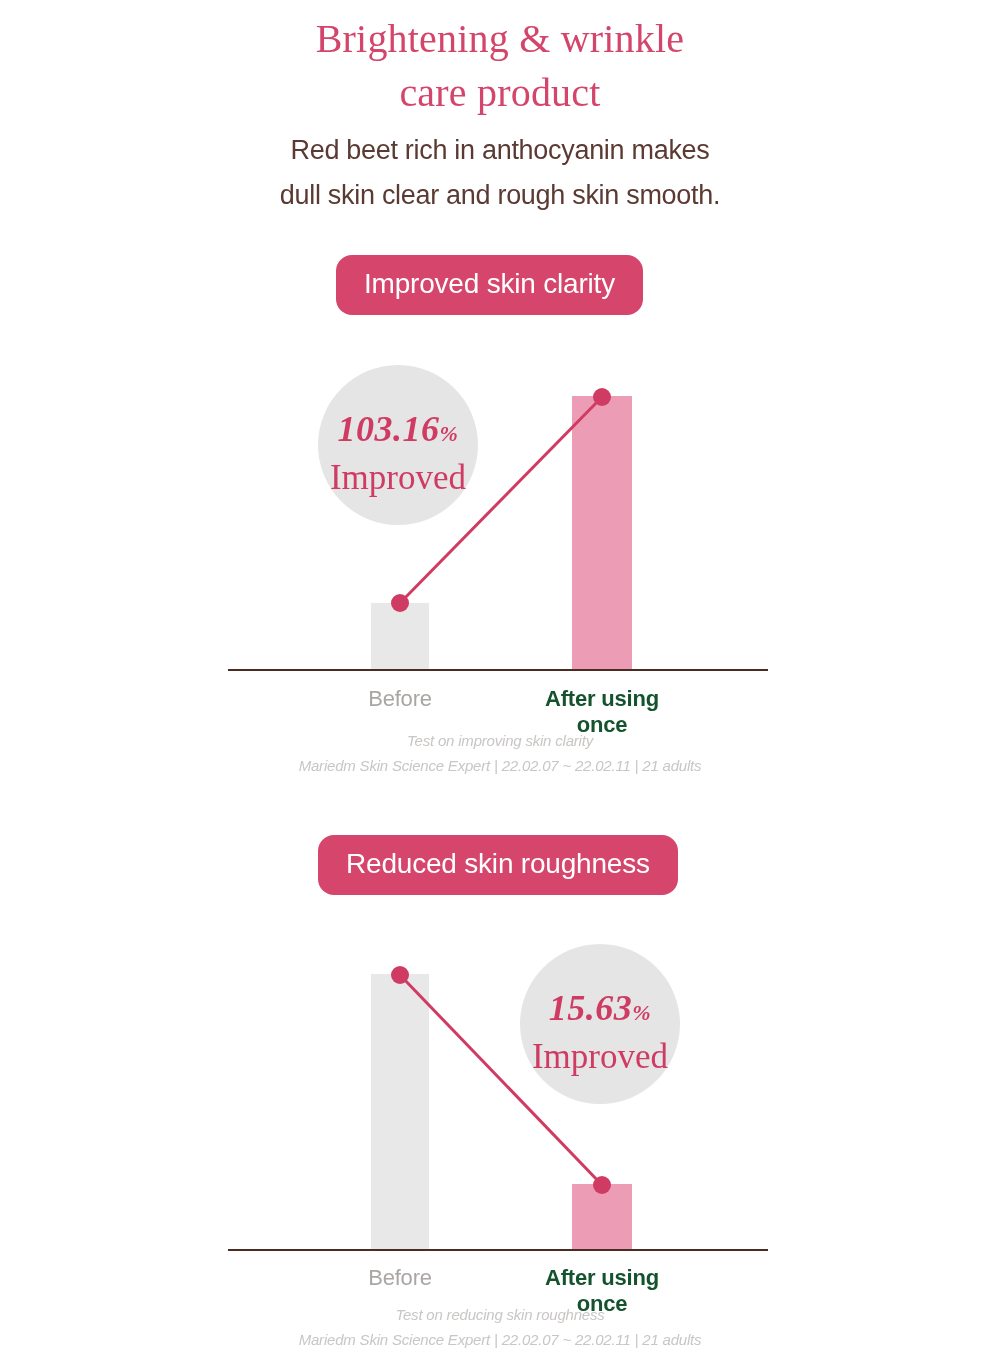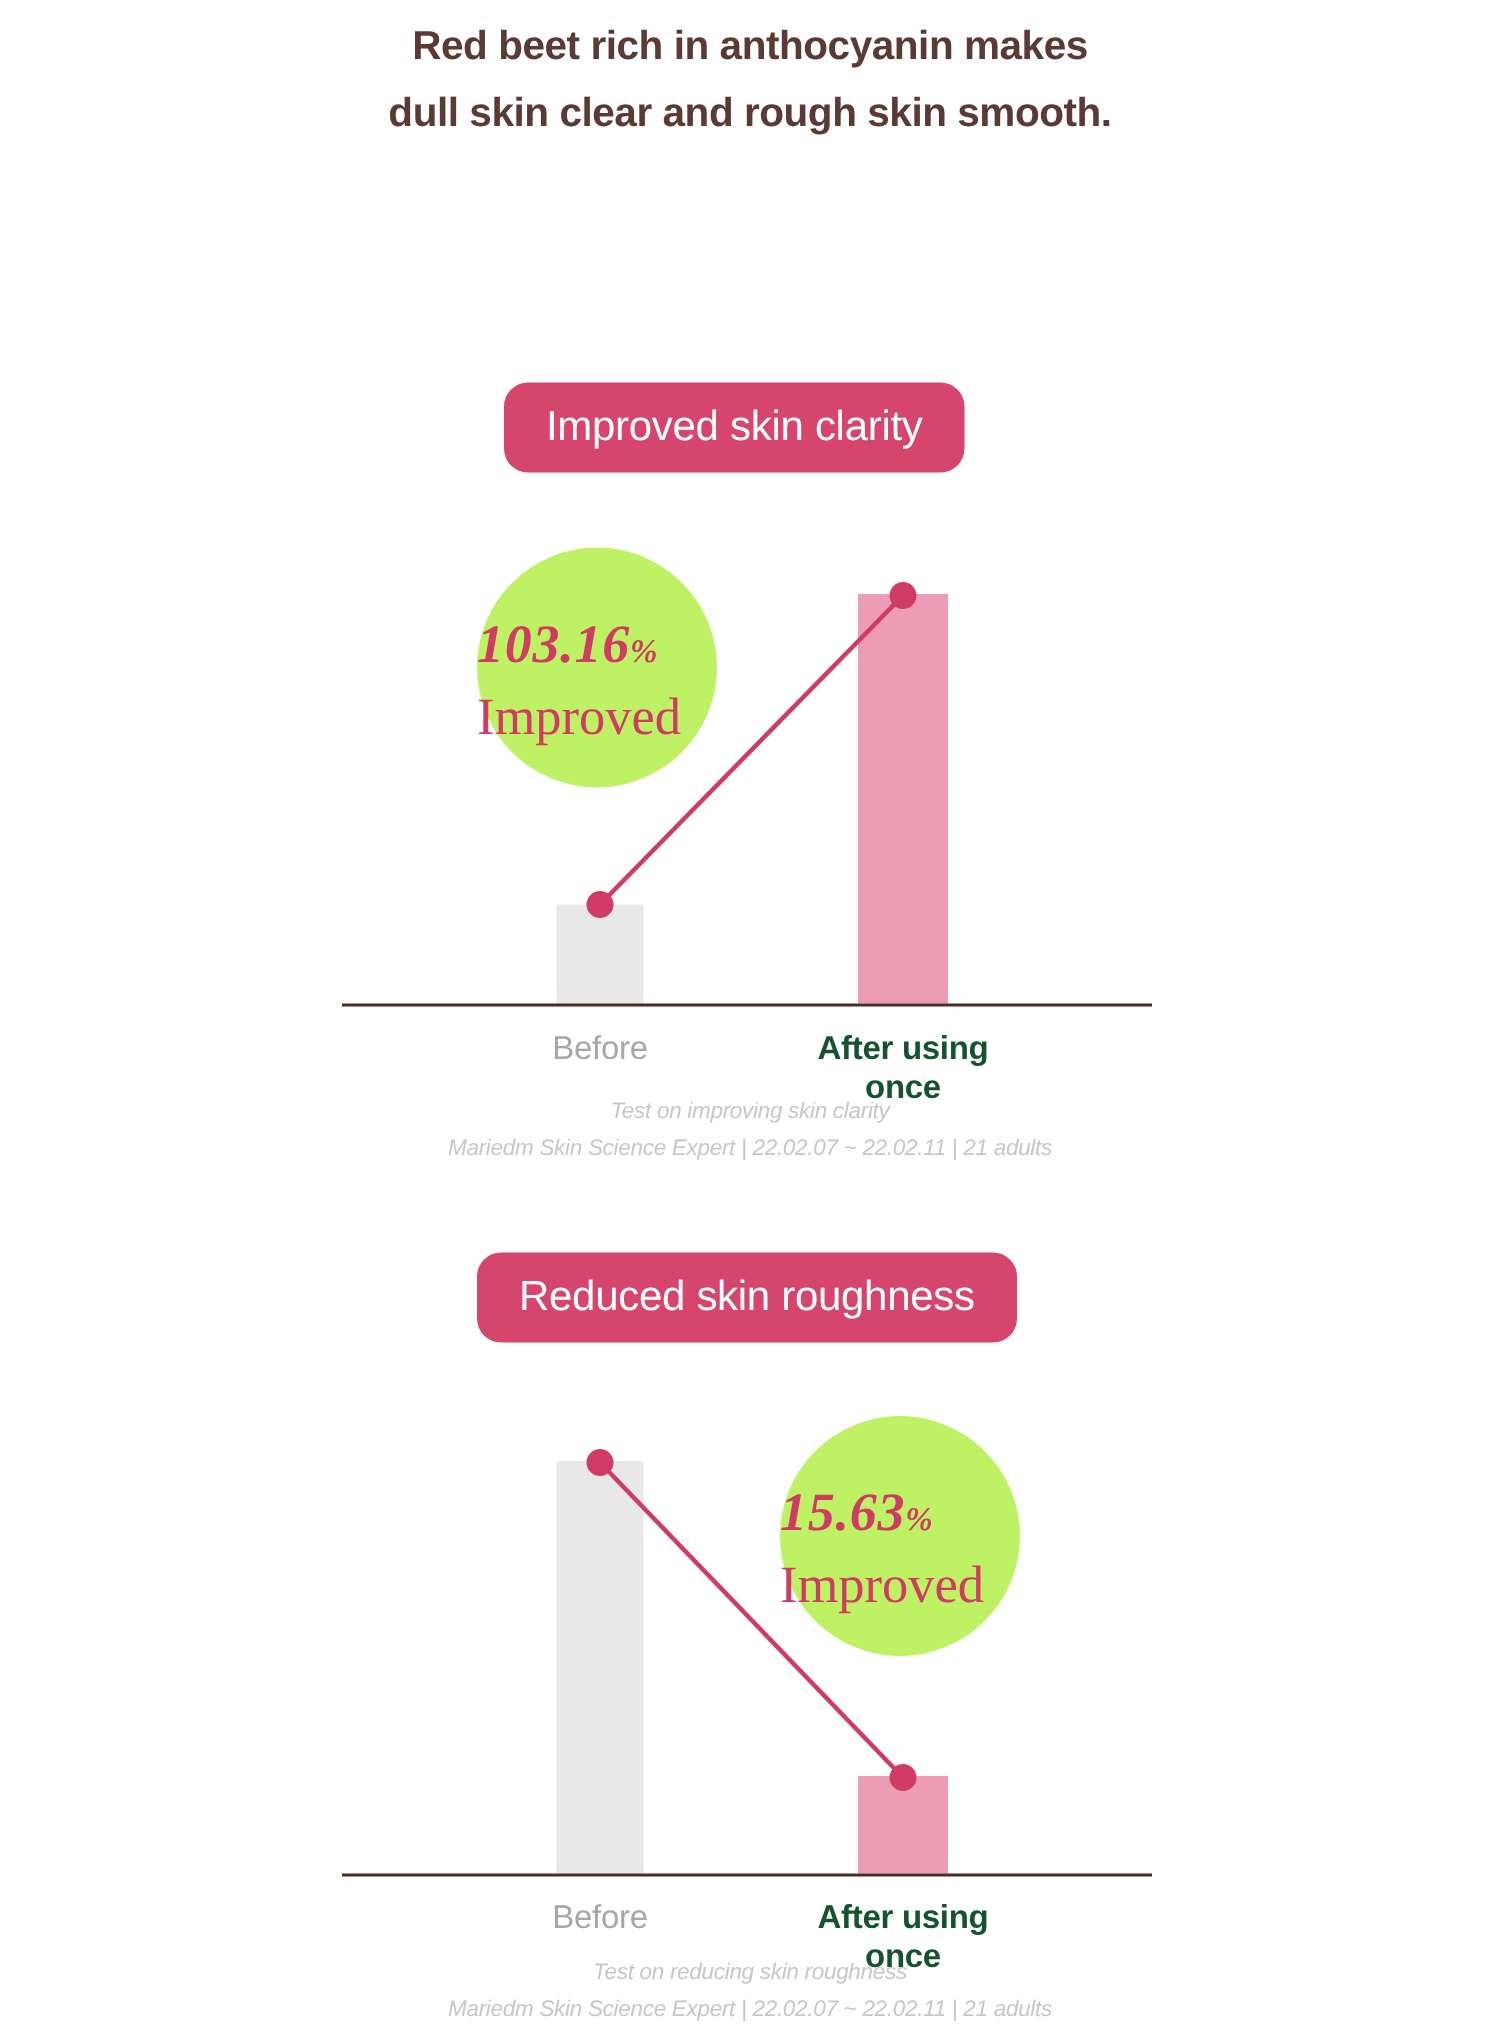--- a/index.html
+++ b/index.html
@@ -40,21 +40,21 @@
     font-weight: 400;
     letter-spacing: 0.2px;
   }
   .subtitle {
     font-family: "Liberation Sans", sans-serif;
     color: #5b3a33;
     font-size: 27px;
     line-height: 45px;
     margin: 0;
     padding-top: 8px;
-    font-weight: 700;
+    font-weight: 400;
     letter-spacing: -0.3px;
   }
 
   
   .badge {
     position: absolute;
     background: #d6456b;
     color: #ffffff;
     font-size: 28px;
     line-height: 1;
@@ -115,21 +115,22 @@
   }
   .x1-before { left: 320px; width: 160px; top: 686px; }
   .x1-after  { left: 522px; width: 160px; top: 686px; }
   .x2-before { left: 320px; width: 160px; top: 1265px; }
   .x2-after  { left: 522px; width: 160px; top: 1265px; }
 
   
   .callout {
     position: absolute;
     border-radius: 50%;
-    background: #bef264;
+    background: #e5e5e5;
+    text-align: center;
     box-sizing: border-box;
   }
   .callout-1 { left: 318px; top: 365px; width: 160px; height: 160px; }
   .callout-2 { left: 520px; top: 944px; width: 160px; height: 160px; }
 
   .callout-pct {
     font-family: "Liberation Serif", "DejaVu Serif", serif;
     font-style: italic;
     font-weight: bold;
     color: #cf3b63;
@@ -171,20 +172,24 @@
   .caption-1 { top: 728px; }
   .caption-2 { top: 1302px; }
   .caption div { display: block; font-style: italic; }
 </style>
 </head>
 <body>
 
 <div class="page">
 
   <div class="header">
+    <h1 class="title">
+      <span>Brightening &amp; wrinkle</span><br>
+      <span>care product</span>
+    </h1>
     <p class="subtitle">
       <span>Red beet rich in anthocyanin makes</span><br>
       <span>dull skin clear and rough skin smooth.</span>
     </p>
   </div>
 
   <div class="badge badge-1">Improved skin clarity</div>
 
   <div class="bar bar-gray c1-bar-before"></div>
   <div class="bar bar-pink c1-bar-after"></div>

